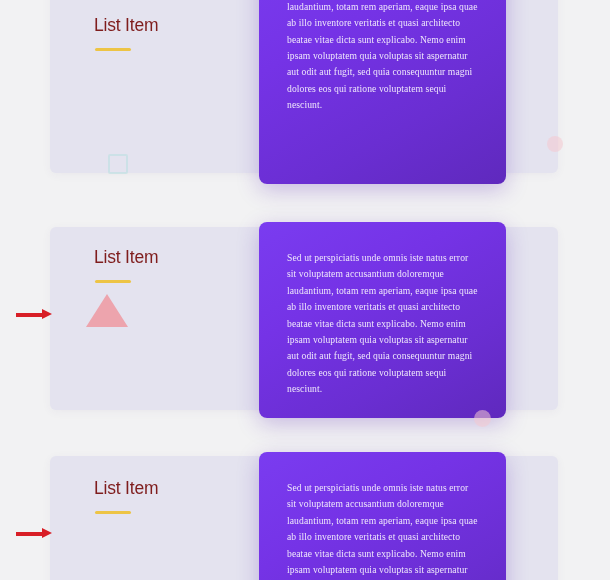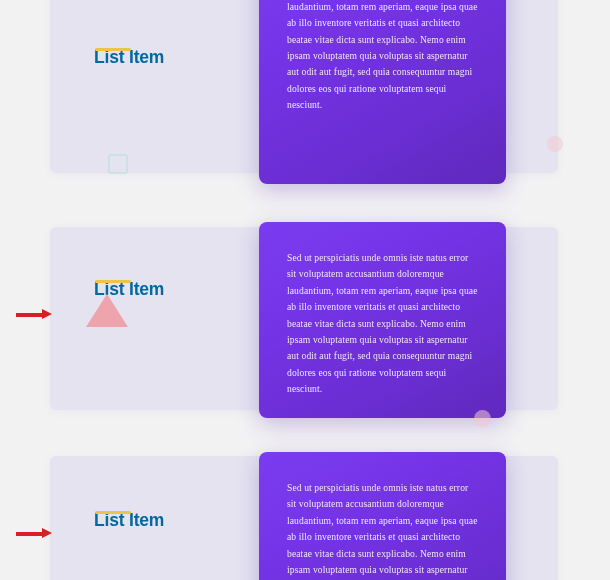--- a/index.html
+++ b/index.html
@@ -58,27 +58,26 @@
     color: #efe7fb;
     font-family: "Liberation Serif", serif;
     font-size: 9.6px;
     line-height: 16.4px;
     text-align: left;
     letter-spacing: 0.1px;
   }
 
   .list-title {
     position: absolute;
-    color: #0369a1;
+    color: #7f1d1d;
     font-family: "Liberation Sans", sans-serif;
     font-size: 17.5px;
-    font-weight: 700;
+    font-weight: 400;
     letter-spacing: -0.2px;
     white-space: nowrap;
-    margin-top: 32px;
   }
 
   .title-underline {
     position: absolute;
     width: 36px;
     height: 3px;
     background: #edc445;
     border-radius: 2px;
   }
 

